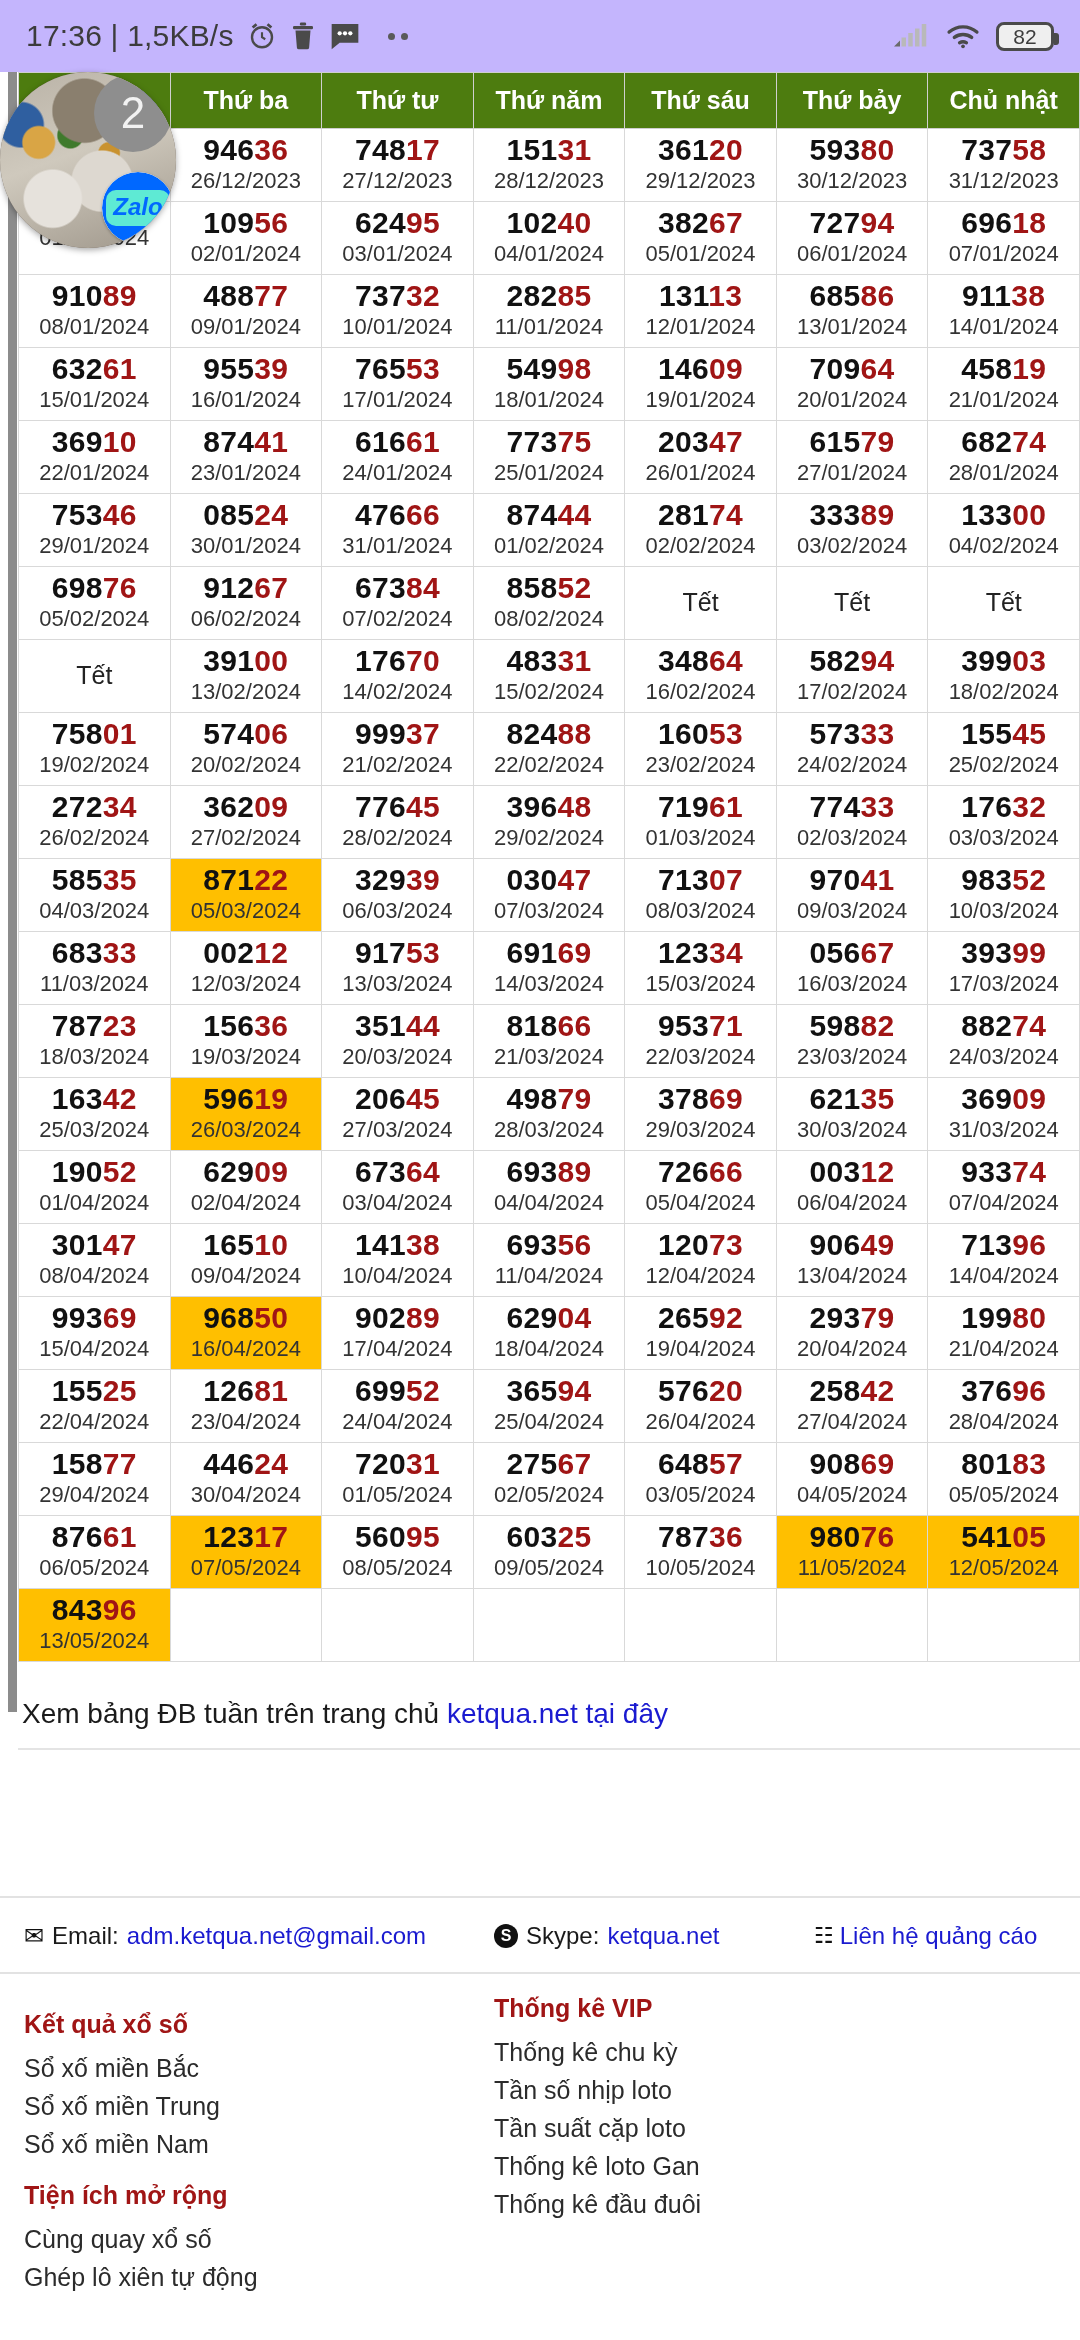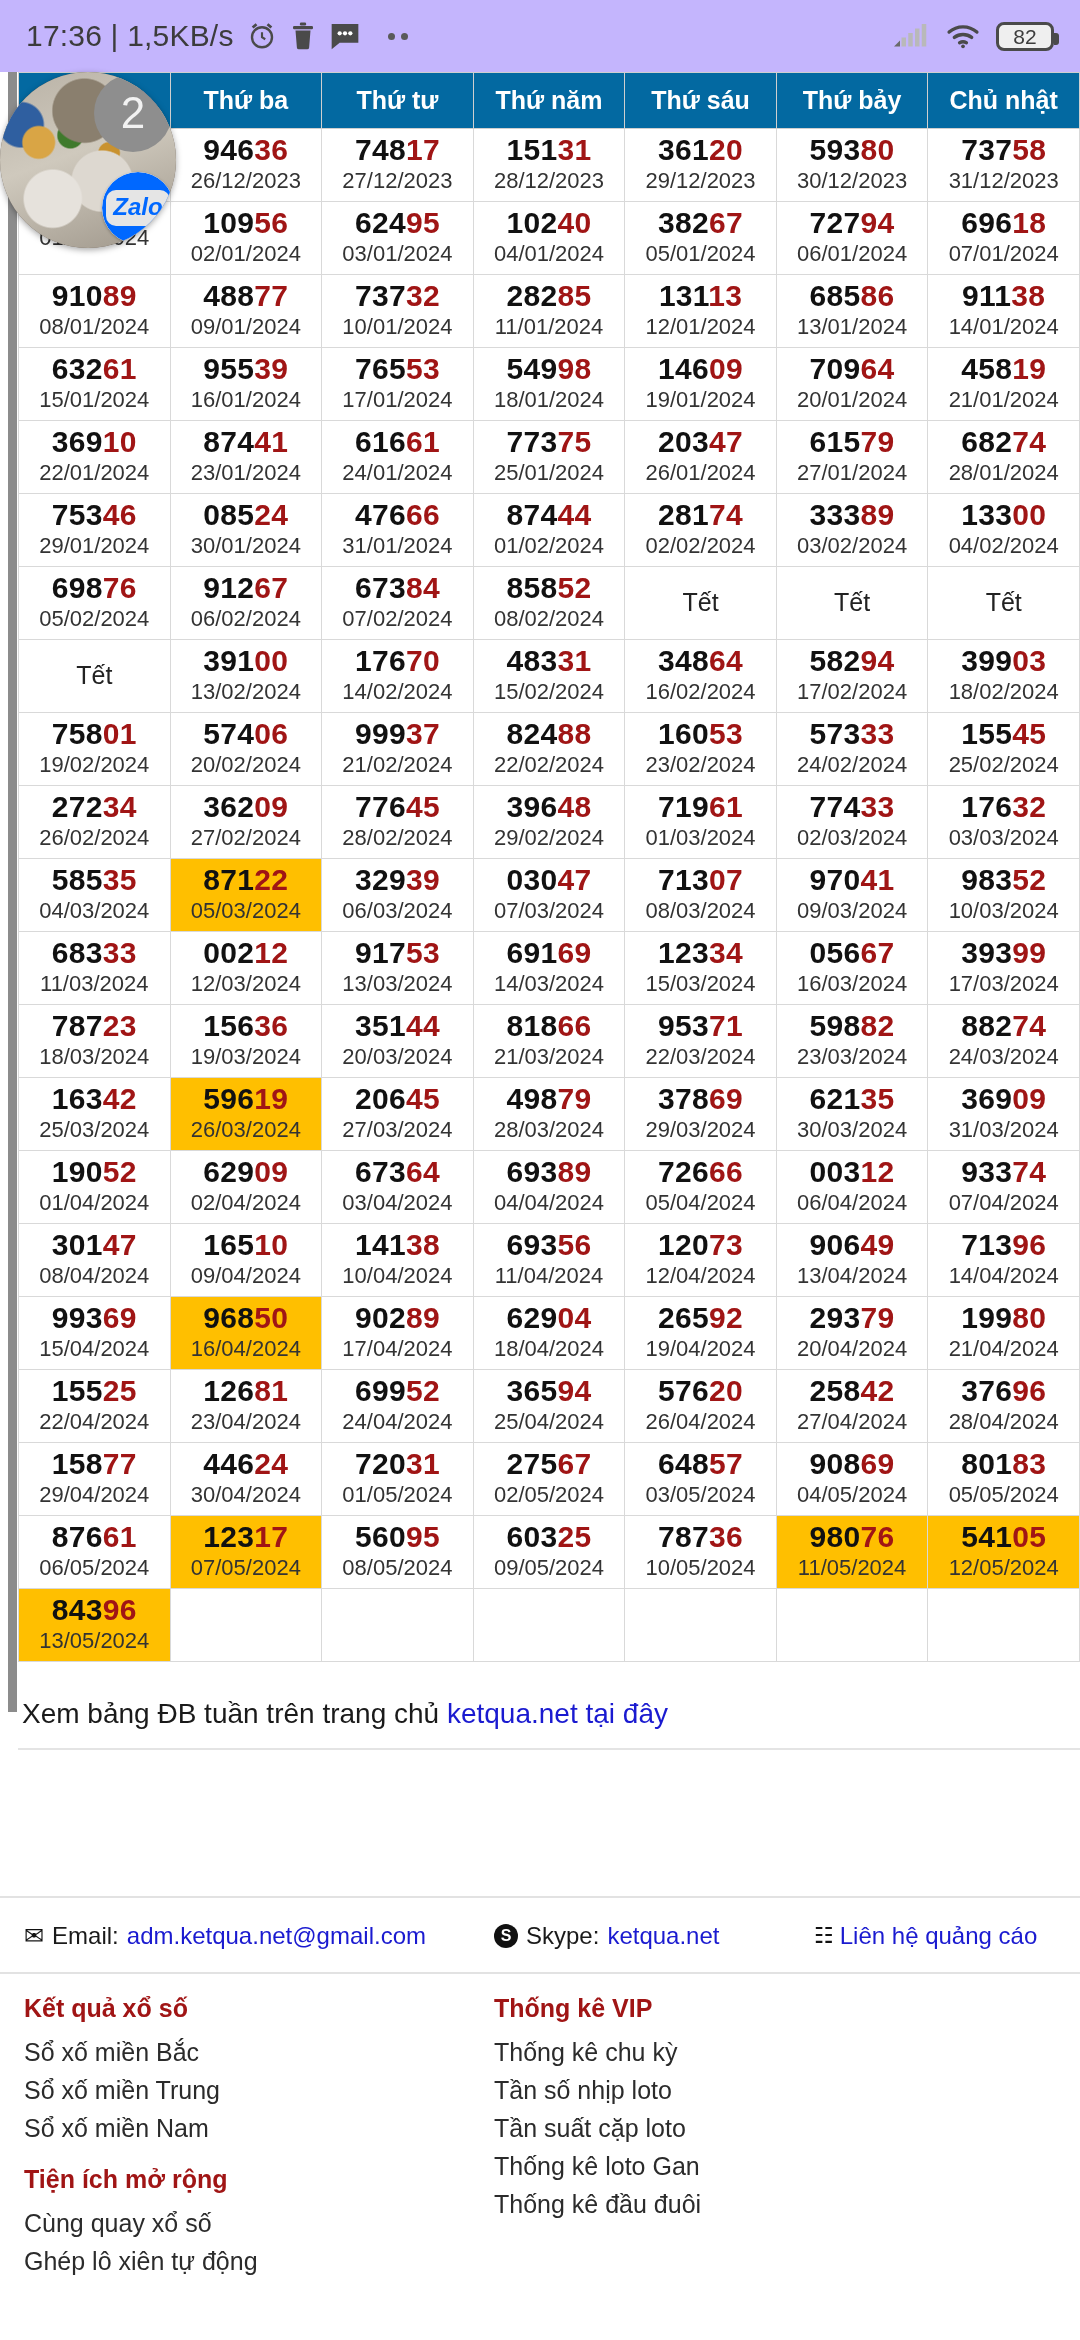--- a/index.html
+++ b/index.html
@@ -57,21 +57,21 @@
   }
 
   
   .table-wrap { padding: 0 0 0 18px; position: relative; }
   table.kq {
     border-collapse: collapse;
     width: 1062px;
     table-layout: fixed;
   }
   table.kq th {
-    background: #0369a1;
+    background: #4d7c0f;
     color: #ffffff;
     font-size: 25px;
     font-weight: bold;
     height: 56px;
     border: 1px solid #cfcfcf;
     text-align: center;
     vertical-align: middle;
   }
   table.kq td {
     border: 1px solid #d9d9d9;
@@ -137,21 +137,21 @@
     display: flex; align-items: center; justify-content: center;
     box-shadow: 0 1px 3px rgba(0,0,0,.3);
     overflow: hidden;
   }
   .zalo-logo .bubble {
     width: 72px; height: 72px; border-radius: 50%;
     background: #0068ff;
     display: flex; align-items: center; justify-content: center;
   }
   .zalo-logo .bubble b {
-    background: #e5e5e5; color: #0068ff;
+    background: #5eead4; color: #0068ff;
     font-size: 24px; font-style: italic; font-weight: bold;
     padding: 5px 7px 7px; border-radius: 10px; line-height: 1;
   }
 
   
   .note {
     margin: 22px 0 0 18px;
     width: 1062px;
     border-bottom: 2px solid #e4e4e4;
     padding: 14px 4px 18px;
@@ -176,21 +176,21 @@
   .ic-skype {
     width: 24px; height: 24px; border-radius: 50%;
     background: #111; color: #fff; font-size: 16px; font-weight: bold;
     display: inline-flex; align-items: center; justify-content: center;
   }
   .ic-ads { font-size: 22px; color: #111; letter-spacing: -2px; }
 
   .links {
     display: flex; padding: 20px 24px 0;
   }
-  .links .col:nth-child(1) { width: 470px; }
+  .links .col:nth-child(1) { width: 470px; margin-top: 16px; }
   .links .col:nth-child(2) { width: 320px; }
   .links h4 {
     color: #a01515; font-size: 25px; font-weight: bold;
     margin-bottom: 10px;
   }
   .links h4.spaced { margin-top: 18px; }
   .links li {
     list-style: none; font-size: 25px; color: #2b2b2b;
     line-height: 1.52;
   }

